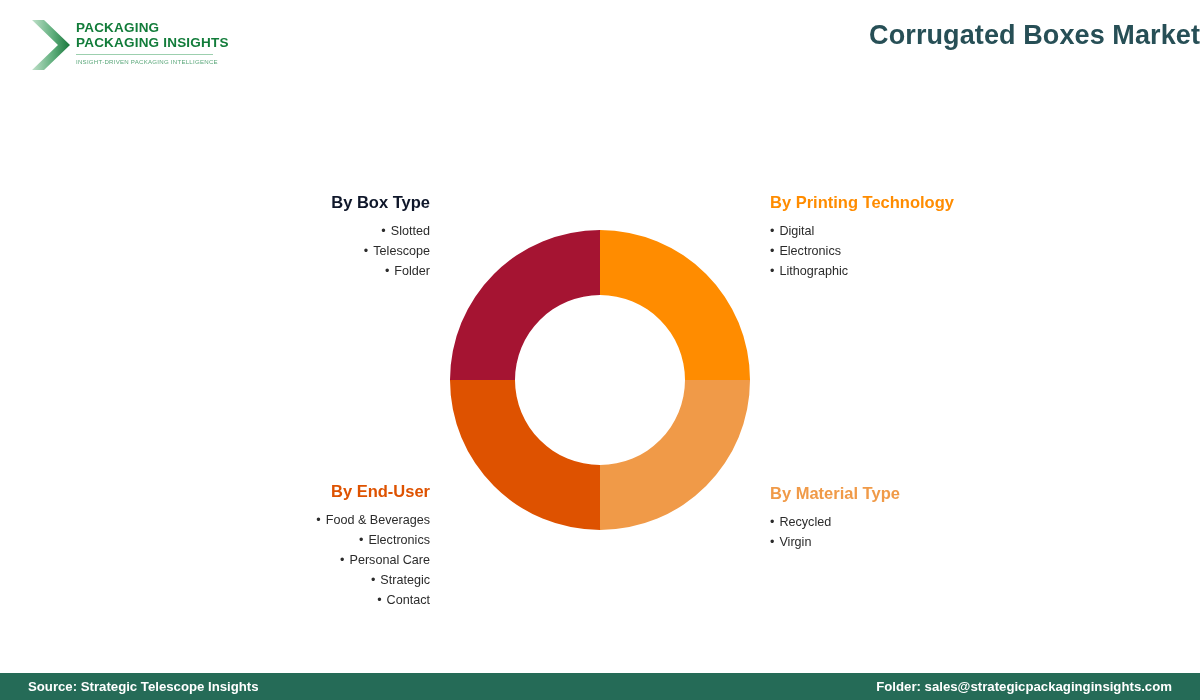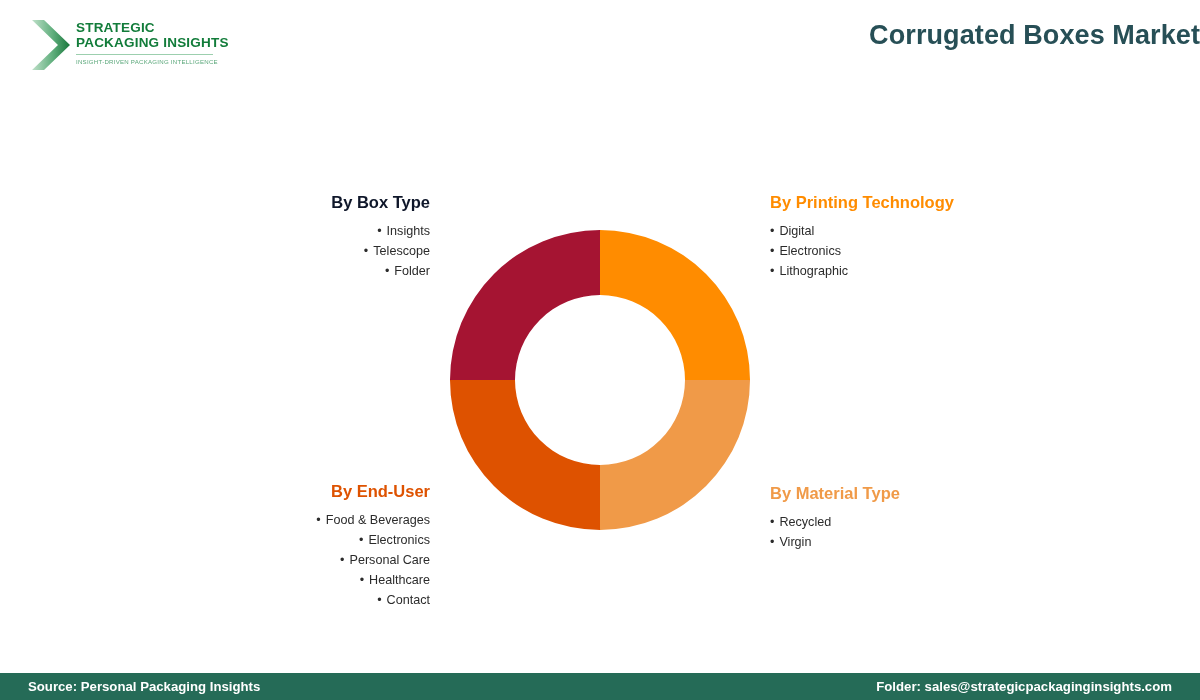--- a/index.html
+++ b/index.html
@@ -147,21 +147,21 @@
         <linearGradient id="chevGrad" x1="0" y1="0" x2="1" y2="0">
           <stop offset="0%" stop-color="#BFE0C9"></stop>
           <stop offset="55%" stop-color="#5FAE7C"></stop>
           <stop offset="100%" stop-color="#18763B"></stop>
         </linearGradient>
       </defs>
       <path d="M4 2 L30 27 L4 52 L16 52 L42 27 L16 2 Z" fill="url(#chevGrad)"></path>
     </svg>
   </div>
   <div class="logo-text">
-    <div class="logo-line1">STRATEGIC</div>
+    <div class="logo-line1">PACKAGING</div>
     <div class="logo-line2">PACKAGING INSIGHTS</div>
     <div class="logo-rule"></div>
     <div class="logo-tagline">INSIGHT-DRIVEN PACKAGING INTELLIGENCE</div>
   </div>
 </div>
 
 <div class="page-title" style="color: rgb(39, 79, 86);">Corrugated Boxes Market</div>
 
 <div class="donut-wrap">
   <svg class="donut-svg" width="300" height="300" viewBox="0 0 300 300" xmlns="http://www.w3.org/2000/svg">
@@ -172,50 +172,50 @@
 
     <path d="M150 300 A150 150 0 0 1 0 150 L65 150 A85 85 0 0 0 150 235 Z" fill="#DE5200"></path>
 
     <path d="M0 150 A150 150 0 0 1 150 0 L150 65 A85 85 0 0 0 65 150 Z" fill="#A51432"></path>
   </svg>
 </div>
 
 <div class="seg seg-right-align" id="seg-box-type">
   <div class="seg-title" style="color: #0f172a;">By Box Type</div>
   <ul class="seg-list">
-    <li>Insights</li>
+    <li>Slotted</li>
     <li>Telescope</li>
     <li>Folder</li>
   </ul>
 </div>
 
 <div class="seg seg-left-align" id="seg-printing">
   <div class="seg-title" style="color: rgb(255, 140, 0);">By Printing Technology</div>
   <ul class="seg-list">
     <li>Digital</li>
     <li>Electronics</li>
     <li>Lithographic</li>
   </ul>
 </div>
 
 <div class="seg seg-right-align" id="seg-end-user">
   <div class="seg-title" style="color: rgb(222, 82, 0);">By End-User</div>
   <ul class="seg-list">
     <li>Food &amp; Beverages</li>
     <li>Electronics</li>
     <li>Personal Care</li>
-    <li>Healthcare</li>
+    <li>Strategic</li>
     <li>Contact</li>
   </ul>
 </div>
 
 <div class="seg seg-left-align" id="seg-material">
   <div class="seg-title" style="color: rgb(240, 154, 72);">By Material Type</div>
   <ul class="seg-list">
     <li>Recycled</li>
     <li>Virgin</li>
   </ul>
 </div>
 
 <div class="footer" style="background: rgb(37, 107, 87);">
-  <div class="footer-text">Source: Personal Packaging Insights</div>
+  <div class="footer-text">Source: Strategic Telescope Insights</div>
   <div class="footer-text">Folder: sales@strategicpackaginginsights.com</div>
 </div>
 
 </body></html>

